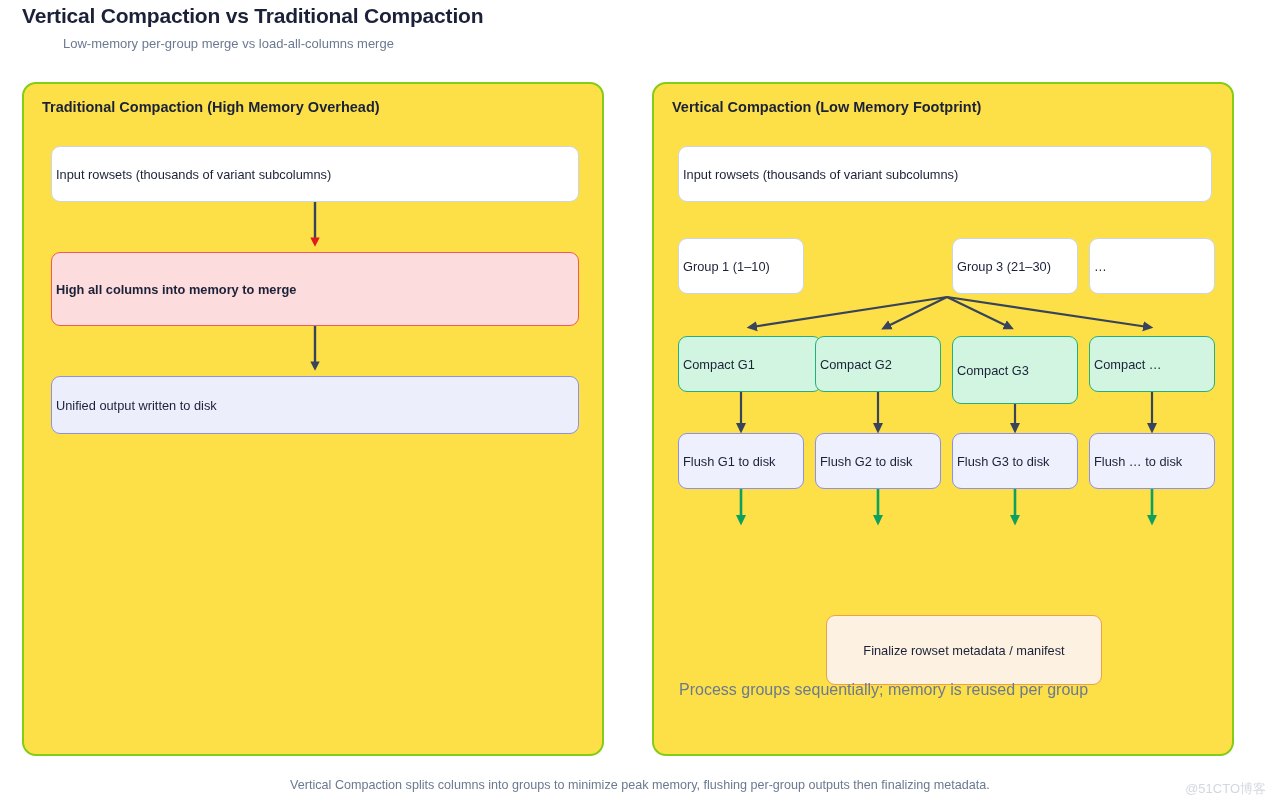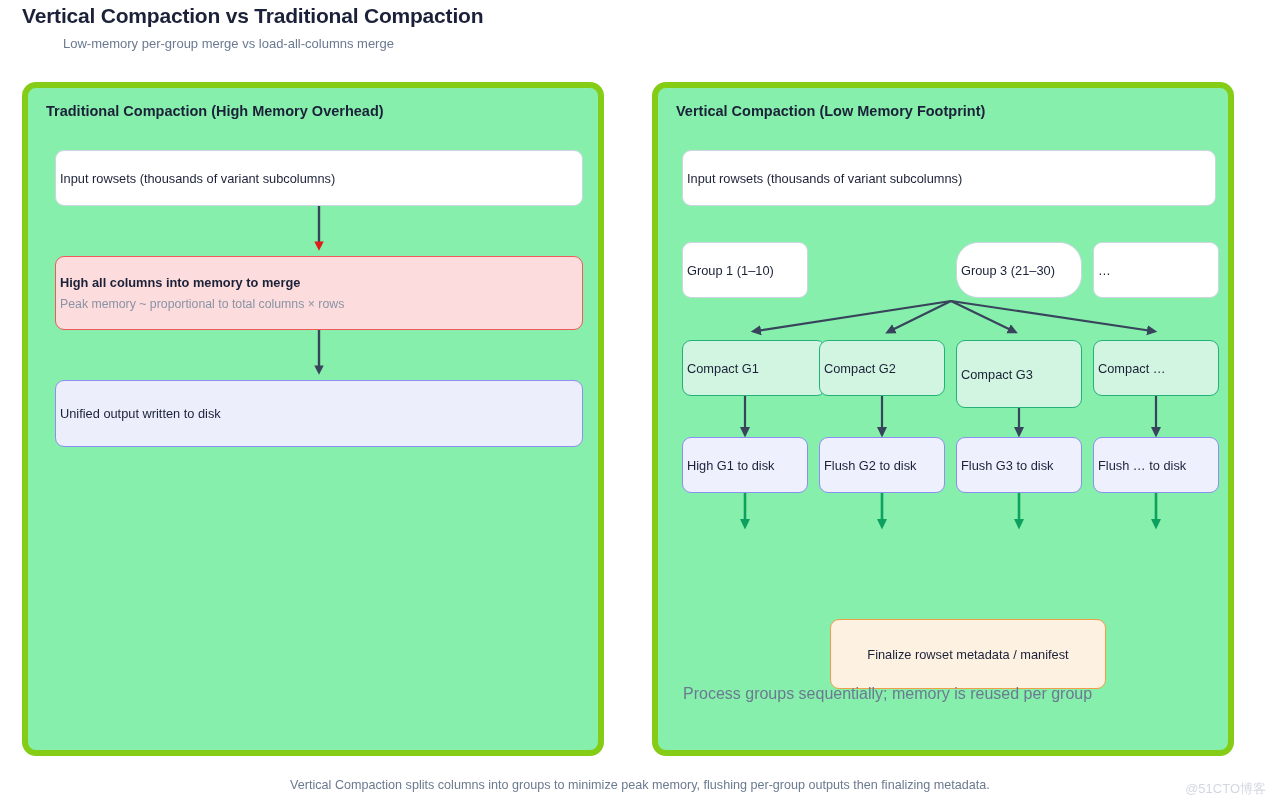--- a/index.html
+++ b/index.html
@@ -19,22 +19,22 @@
     letter-spacing: -0.2px; white-space: nowrap;
   }
   .page-subtitle {
     position: absolute; left: 23px; top: 36px;
     font-size: 13px; color: #6b7a90; white-space: nowrap; margin-left: 40px;
   }
 
   
   .panel {
     position: absolute;
-    background: #86efac;
-    border: 6px solid #84cc16;
+    background: #fde047;
+    border: 2px solid #84cc16;
     border-radius: 14px;
   }
   #panel-left  { left: 22px;  top: 82px; width: 582px; height: 674px; }
   #panel-right { left: 652px; top: 82px; width: 582px; height: 674px; }
   .panel-title {
     position: absolute; left: 18px; top: 15px;
     font-size: 14.5px; font-weight: bold; color: #1b2138;
     white-space: nowrap;
   }
 
@@ -101,24 +101,23 @@
       <line x1="291" y1="118" x2="291" y2="158" stroke="#37445c" stroke-width="2.4" marker-end="url(#ahRed)"></line>
       <line x1="291" y1="242" x2="291" y2="282" stroke="#37445c" stroke-width="2.4" marker-end="url(#ahDarkL)"></line>
     </svg>
 
     <div class="node plain" style="left:27px; top:62px; width:528px; height:56px;">
       <div class="line1">Input rowsets (thousands of variant subcolumns)</div>
     </div>
 
     <div class="node danger" style="left:27px; top:168px; width:528px; height:74px;">
       <div class="line1">High all columns into memory to merge</div>
-      <div class="line2">Peak memory ~ proportional to total columns × rows</div>
-    </div>
-
-    <div class="node output" style="left:27px; top:292px; width:528px; height:67px;">
+    </div>
+
+    <div class="node output" style="left:27px; top:292px; width:528px; height:58px;">
       <div class="line1">Unified output written to disk</div>
     </div>
   </div>
 
   <div class="panel" id="panel-right">
     <div class="panel-title">Vertical Compaction (Low Memory Footprint)</div>
 
     <svg class="arrows" width="582" height="674">
       <defs>
         <marker id="ahDarkR" markerWidth="12" markerHeight="12" refX="5" refY="6" orient="auto" markerUnits="userSpaceOnUse">
@@ -151,42 +150,42 @@
       </g>
     </svg>
 
     <div class="node plain" style="left:24px; top:62px; width:534px; height:56px;">
       <div class="line1">Input rowsets (thousands of variant subcolumns)</div>
     </div>
 
     <div class="node group" style="left:24px; top:154px; width:126px; height:56px;">
       <div class="line1">Group 1 (1–10)</div>
     </div>
-    <div class="node group" style="left:298px; top:154px; width:126px; height:56px;border-radius:22px;">
+    <div class="node group" style="left:298px; top:154px; width:126px; height:56px;">
       <div class="line1">Group 3 (21–30)</div>
     </div>
     <div class="node group" style="left:435px; top:154px; width:126px; height:56px;">
       <div class="line1">…</div>
     </div>
 
     <div class="node compact" style="left:24px; top:252px; width:144px; height:56px;">
       <div class="line1">Compact G1</div>
     </div>
     <div class="node compact" style="left:161px; top:252px; width:126px; height:56px;">
       <div class="line1">Compact G2</div>
     </div>
     <div class="node compact" style="left:298px; top:252px; width:126px; height:68px;">
       <div class="line1">Compact G3</div>
     </div>
     <div class="node compact" style="left:435px; top:252px; width:126px; height:56px;">
       <div class="line1">Compact …</div>
     </div>
 
     <div class="node flush" style="left:24px; top:349px; width:126px; height:56px;">
-      <div class="line1">High G1 to disk</div>
+      <div class="line1">Flush G1 to disk</div>
     </div>
     <div class="node flush" style="left:161px; top:349px; width:126px; height:56px;">
       <div class="line1">Flush G2 to disk</div>
     </div>
     <div class="node flush" style="left:298px; top:349px; width:126px; height:56px;">
       <div class="line1">Flush G3 to disk</div>
     </div>
     <div class="node flush" style="left:435px; top:349px; width:126px; height:56px;">
       <div class="line1">Flush … to disk</div>
     </div>

